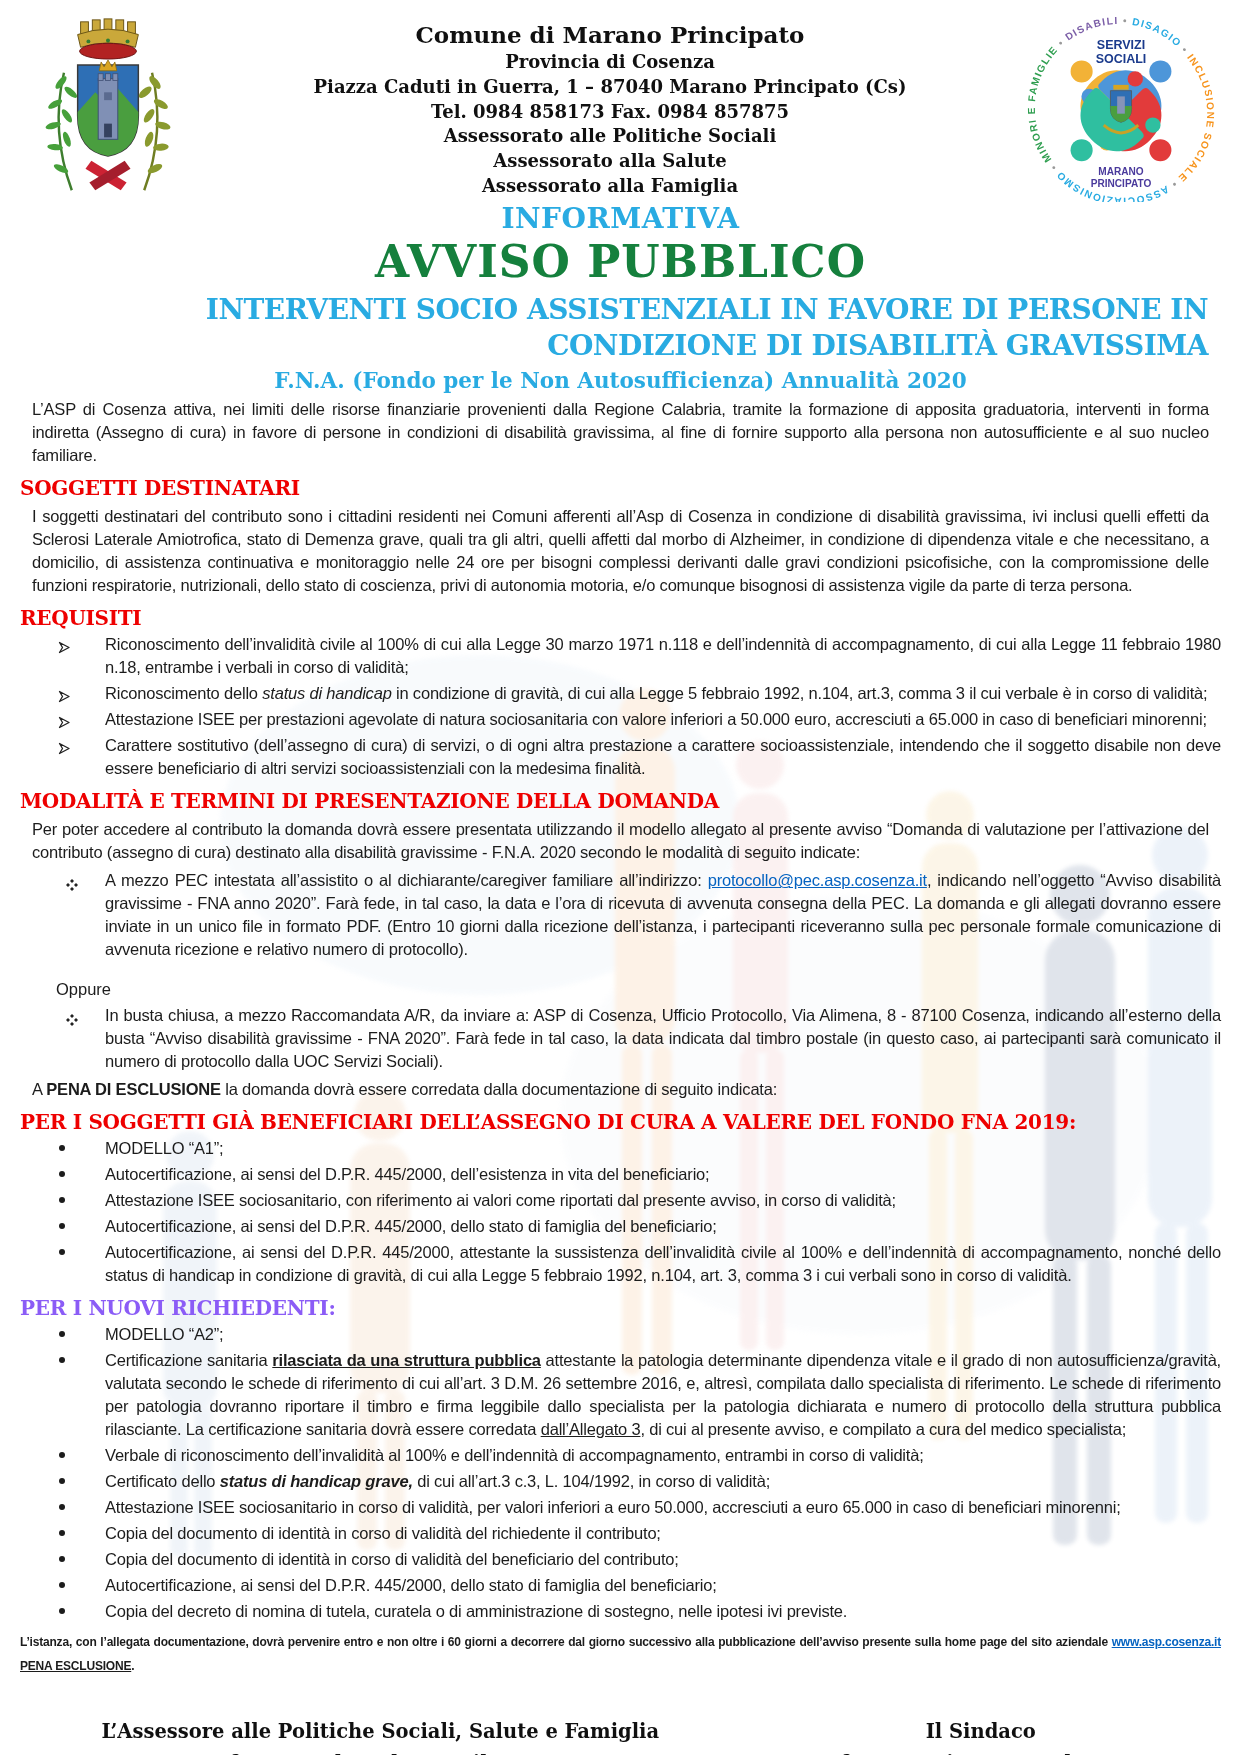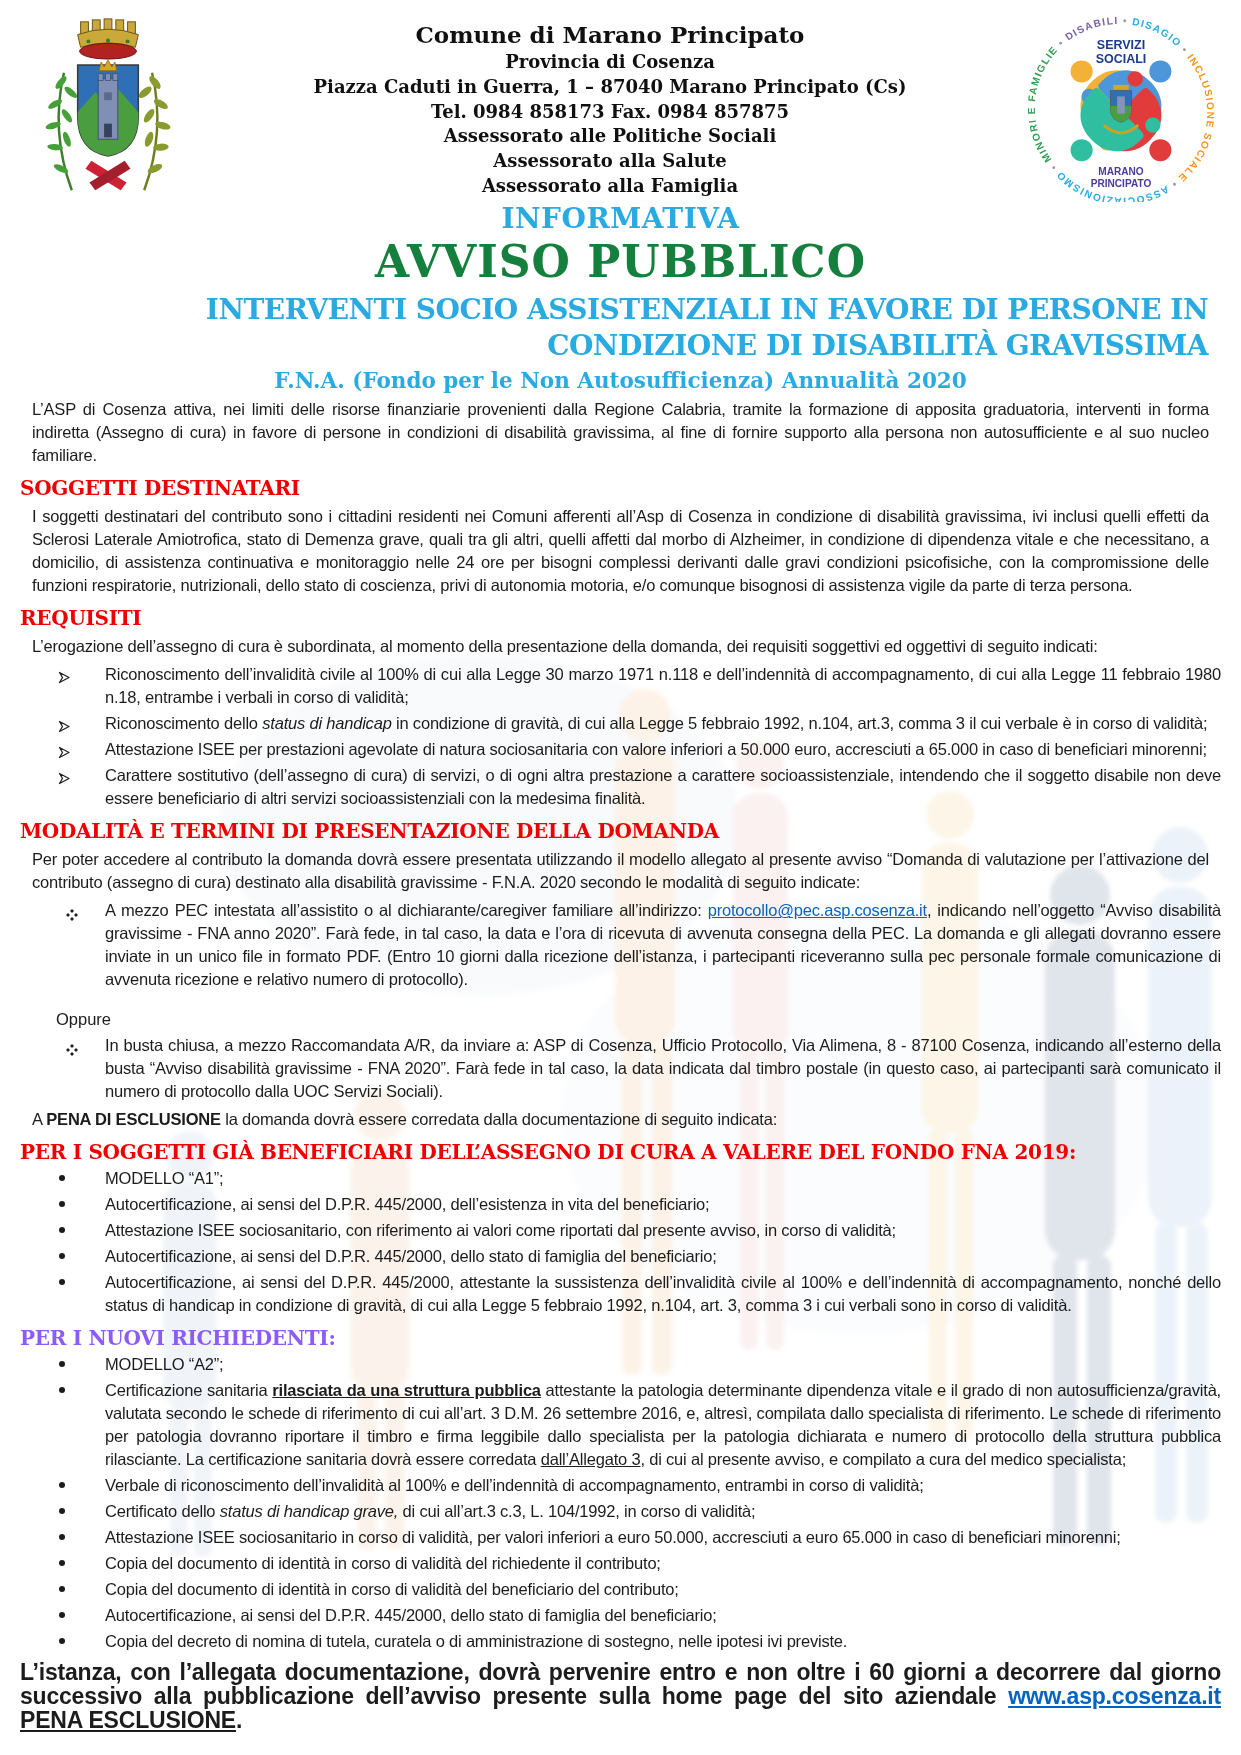--- a/index.html
+++ b/index.html
@@ -25,21 +25,21 @@
   
   .body-par{font-size:16.5px;line-height:23px;text-align:justify;letter-spacing:-.2px;margin:5px 12px;}
   h2.sec{font-family:"DejaVu Serif",serif;font-weight:bold;font-size:20px;margin:9px 0 3px 0;letter-spacing:-.3px;line-height:1.2;}
   ul.doc-list{list-style:none;margin:2px 0;padding:0;}
   ul.doc-list li{position:relative;padding-left:85px;font-size:16.5px;line-height:23px;text-align:justify;
                  letter-spacing:-.2px;margin:3px 0;}
   .marker{position:absolute;left:38px;top:4px;width:13px;height:13px;}
   .diamond-list .marker{left:46px;top:5px;}
   .dot-list .marker{left:39px;top:8px;width:6px;height:6px;border-radius:50%;background:#1c1c1c;}
   .oppure{font-size:16.5px;line-height:23px;margin:17px 0 2px 36px;}
-  .footer-notice{font-weight:bold;font-size:23px;line-height:24px;text-align:justify;letter-spacing:-.2px;margin-top:7px;}
+  .footer-notice{font-weight:bold;font-size:12px;line-height:24px;text-align:justify;letter-spacing:-.2px;margin-top:7px;}
   a.link{cursor:pointer;}
   
   .sig-row{display:flex;margin-top:36px;font-family:"DejaVu Serif",serif;font-weight:bold;font-size:19.5px;color:#101010;}
   .sig-left{width:60%;text-align:center;}
   .sig-right{flex:1;text-align:center;}
   .sig-row div div, .sig-center div{margin:5px 0;line-height:1.35;text-align:center;}
   .logo-top-label{font-family:"Liberation Sans",sans-serif;font-weight:bold;}
 </style>
 </head>
 <body>
@@ -210,21 +210,20 @@
     <div class="t-center title-avviso" style="color:#15803d">AVVISO PUBBLICO</div>
     <div class="t-center title-sub" style="color:#29abe2">INTERVENTI SOCIO ASSISTENZIALI IN FAVORE DI PERSONE IN CONDIZIONE DI DISABILITÀ GRAVISSIMA</div>
     <div class="t-center title-fna" style="color:#29abe2">F.N.A. (Fondo per le Non Autosufficienza) Annualità 2020</div>
 
     <p class="body-par">L’ASP di Cosenza attiva, nei limiti delle risorse finanziarie provenienti dalla Regione Calabria, tramite la formazione di apposita graduatoria, interventi in forma indiretta (Assegno di cura) in favore di persone in condizioni di disabilità gravissima, al fine di fornire supporto alla persona non autosufficiente e al suo nucleo familiare.</p>
 
     <h2 class="sec" style="color:#ee0000">SOGGETTI DESTINATARI</h2>
     <p class="body-par">I soggetti destinatari del contributo sono i cittadini residenti nei Comuni afferenti all’Asp di Cosenza in condizione di disabilità gravissima, ivi inclusi quelli effetti da Sclerosi Laterale Amiotrofica, stato di Demenza grave, quali tra gli altri, quelli affetti dal morbo di Alzheimer, in condizione di dipendenza vitale e che necessitano, a domicilio, di assistenza continuativa e monitoraggio nelle 24 ore per bisogni complessi derivanti dalle gravi condizioni psicofisiche, con la compromissione delle funzioni respiratorie, nutrizionali, dello stato di coscienza, privi di autonomia motoria, e/o comunque bisognosi di assistenza vigile da parte di terza persona.</p>
 
     <h2 class="sec" style="color:#ee0000">REQUISITI</h2>
-    <p class="body-par">L’erogazione dell’assegno di cura è subordinata, al momento della presentazione della domanda, dei requisiti soggettivi ed oggettivi di seguito indicati:</p>
     <ul class="doc-list arrow-list">
       <li><span class="marker"><svg width="13" height="13" viewBox="0 0 13 13">
               <path d="M1.5,1.5 L11,6.5 L1.5,11.5 L4.5,6.5 Z" fill="none" stroke="#222" stroke-width="1.3" stroke-linejoin="round"></path>
             </svg></span><span><span>Riconoscimento dell’invalidità civile al 100% di cui alla Legge 30 marzo 1971 n.118 e dell’indennità di accompagnamento, di cui alla Legge 11 febbraio 1980 n.18, entrambe i verbali in corso di validità;</span></span></li>
       <li><span class="marker"><svg width="13" height="13" viewBox="0 0 13 13">
               <path d="M1.5,1.5 L11,6.5 L1.5,11.5 L4.5,6.5 Z" fill="none" stroke="#222" stroke-width="1.3" stroke-linejoin="round"></path>
             </svg></span><span><span>Riconoscimento dello </span><span style="font-style: italic;">status di handicap</span><span> in condizione di gravità, di cui alla Legge 5 febbraio 1992, n.104, art.3, comma 3 il cui verbale è in corso di validità;</span></span></li>
       <li><span class="marker"><svg width="13" height="13" viewBox="0 0 13 13">
               <path d="M1.5,1.5 L11,6.5 L1.5,11.5 L4.5,6.5 Z" fill="none" stroke="#222" stroke-width="1.3" stroke-linejoin="round"></path>
             </svg></span><span><span>Attestazione ISEE per prestazioni agevolate di natura sociosanitaria con valore inferiori a 50.000 euro, accresciuti a 65.000 in caso di beneficiari minorenni;</span></span></li>
@@ -255,21 +254,21 @@
       <li><span class="marker"></span><span>Attestazione ISEE sociosanitario, con riferimento ai valori come riportati dal presente avviso, in corso di validità;</span></li>
       <li><span class="marker"></span><span>Autocertificazione, ai sensi del D.P.R. 445/2000, dello stato di famiglia del beneficiario;</span></li>
       <li><span class="marker"></span><span>Autocertificazione, ai sensi del D.P.R. 445/2000, attestante la sussistenza dell’invalidità civile al 100% e dell’indennità di accompagnamento, nonché dello status di handicap in condizione di gravità, di cui alla Legge 5 febbraio 1992, n.104, art. 3, comma 3 i cui verbali sono in corso di validità.</span></li>
     </ul>
 
     <h2 class="sec" style="color:#8b5cf6">PER I NUOVI RICHIEDENTI:</h2>
     <ul class="doc-list dot-list">
       <li><span class="marker"></span><span>MODELLO “A2”;</span></li>
       <li><span class="marker"></span><span><span>Certificazione sanitaria </span><span style="font-weight: bold; text-decoration: underline;">rilasciata da una struttura pubblica</span><span> attestante la patologia determinante dipendenza vitale e il grado di non autosufficienza/gravità, valutata secondo le schede di riferimento di cui all’art. 3 D.M. 26 settembre 2016, e, altresì, compilata dallo specialista di riferimento. Le schede di riferimento per patologia dovranno riportare il timbro e firma leggibile dallo specialista per la patologia dichiarata e numero di protocollo della struttura pubblica rilasciante. La certificazione sanitaria dovrà essere corredata </span><span style="text-decoration: underline;">dall’Allegato 3</span><span>, di cui al presente avviso, e compilato a cura del medico specialista;</span></span></li>
       <li><span class="marker"></span><span>Verbale di riconoscimento dell’invalidità al 100% e dell’indennità di accompagnamento, entrambi in corso di validità;</span></li>
-      <li><span class="marker"></span><span><span>Certificato dello </span><span style="font-style: italic;">status di handicap grave,</span><span> di cui all’art.3 c.3, L. 104/1992, in corso di validità;</span></span></li>
+      <li><span class="marker"></span><span><span>Certificato dello </span><span style="font-style: italic; font-weight: bold;">status di handicap grave,</span><span> di cui all’art.3 c.3, L. 104/1992, in corso di validità;</span></span></li>
       <li><span class="marker"></span><span>Attestazione ISEE sociosanitario in corso di validità, per valori inferiori a euro 50.000, accresciuti a euro 65.000 in caso di beneficiari minorenni;</span></li>
       <li><span class="marker"></span><span>Copia del documento di identità in corso di validità del richiedente il contributo;</span></li>
       <li><span class="marker"></span><span>Copia del documento di identità in corso di validità del beneficiario del contributo;</span></li>
       <li><span class="marker"></span><span>Autocertificazione, ai sensi del D.P.R. 445/2000, dello stato di famiglia del beneficiario;</span></li>
       <li><span class="marker"></span><span>Copia del decreto di nomina di tutela, curatela o di amministrazione di sostegno, nelle ipotesi ivi previste.</span></li>
     </ul>
 
     <p class="footer-notice"><span>L’istanza, con l’allegata documentazione, dovrà pervenire entro e non oltre i 60 giorni a decorrere dal giorno successivo alla pubblicazione dell’avviso presente sulla home page del sito aziendale </span><a class="link" href="#" style="color: rgb(5, 99, 193);">www.asp.cosenza.it</a><span> </span><span style="text-decoration: underline;">PENA ESCLUSIONE</span><span>.</span></p>
 
     <div class="sig-row">

